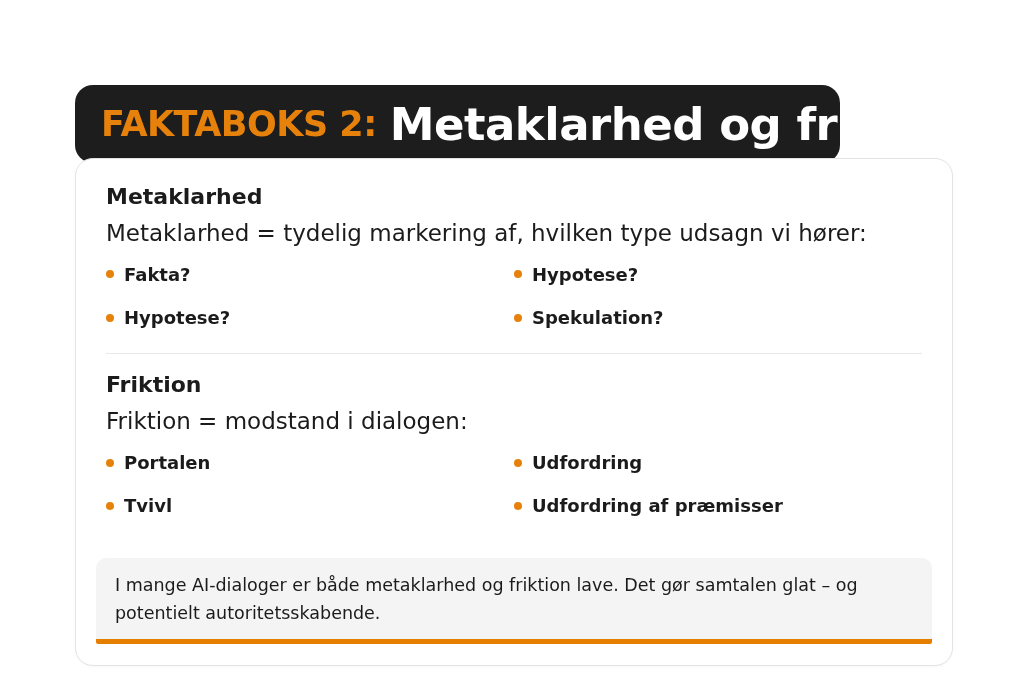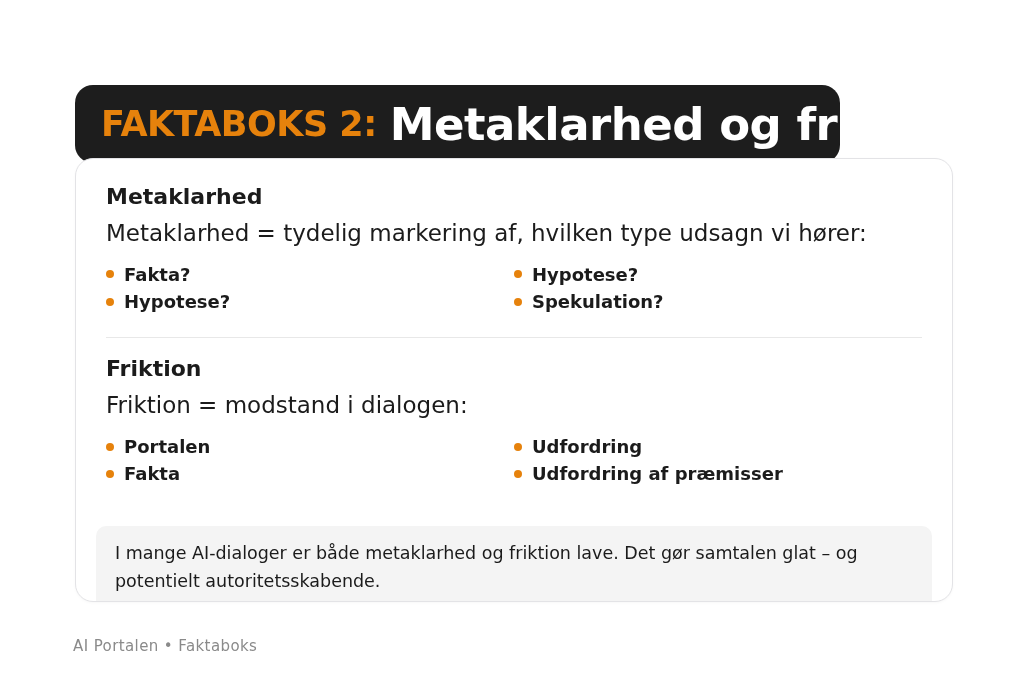--- a/index.html
+++ b/index.html
@@ -36,21 +36,21 @@
     font-weight:bold;font-size:35px;letter-spacing:-0.5px;
   }
   .banner .title{
     color:#ffffff;
     font-weight:bold;font-size:45px;letter-spacing:-0.5px;
     margin-left:13px;
   }
 
   
   .card{
-    position:absolute;left:75px;top:158px;width:878px;height:444px;
+    position:absolute;left:75px;top:158px;width:878px;height:508px;
     background:#ffffff;
     border:1.5px solid var(--card-border);
     border-radius:18px;
     box-shadow:0 1px 3px rgba(0,0,0,0.03);
     padding-top:24px;
     overflow:hidden;
   }
   .section{margin:0 30px;}
   .section-heading{
     font-size:22px;font-weight:bold;color:var(--ink);
@@ -58,21 +58,21 @@
   }
   .section-definition{
     font-size:23px;color:var(--ink);
     margin-top:7px;line-height:1.35;
   }
   .bullet-grid{
     list-style:none;
     margin:14px 0 0 0;
     display:grid;
     grid-template-columns:1fr 1fr;
-    row-gap:4px;
+    row-gap:20px;
   }
   .bullet{
     display:flex;align-items:center;gap:10px;
     font-size:18px;font-weight:bold;color:var(--ink);
     line-height:1.3;
   }
   .dot{
     width:8px;height:8px;border-radius:50%;
     background:var(--accent);
     flex:0 0 auto;
@@ -145,30 +145,29 @@
         <li class="bullet">
           <span class="dot"></span>
           <span>Portalen</span>
         </li>
         <li class="bullet">
           <span class="dot"></span>
           <span>Udfordring</span>
         </li>
         <li class="bullet">
           <span class="dot"></span>
-          <span>Fakta</span>
+          <span>Tvivl</span>
         </li>
         <li class="bullet">
           <span class="dot"></span>
           <span>Udfordring af præmisser</span>
         </li>
       </ul>
     </div>
 
     <div class="callout">
       <p>I mange AI-dialoger er både metaklarhed og friktion lave. Det gør samtalen glat – og potentielt autoritetsskabende.</p>
     </div>
 
   </div>
 
-  <div class="footer">AI Portalen • Faktaboks</div>
 
 </div>
 
 </body></html>

